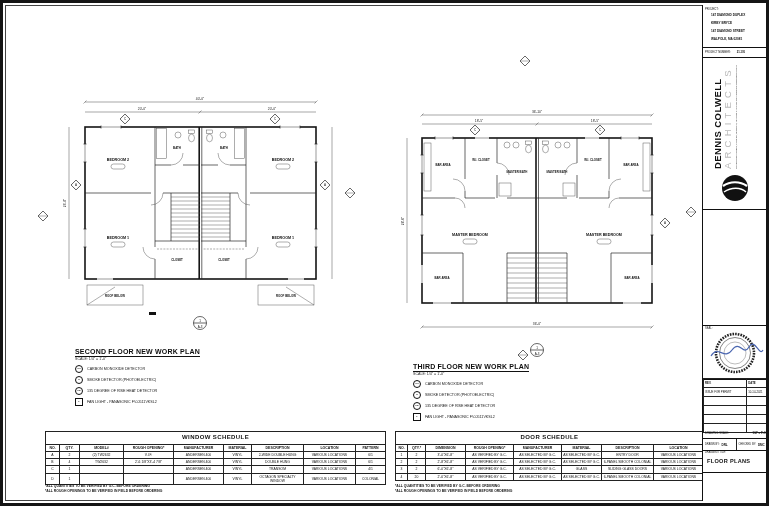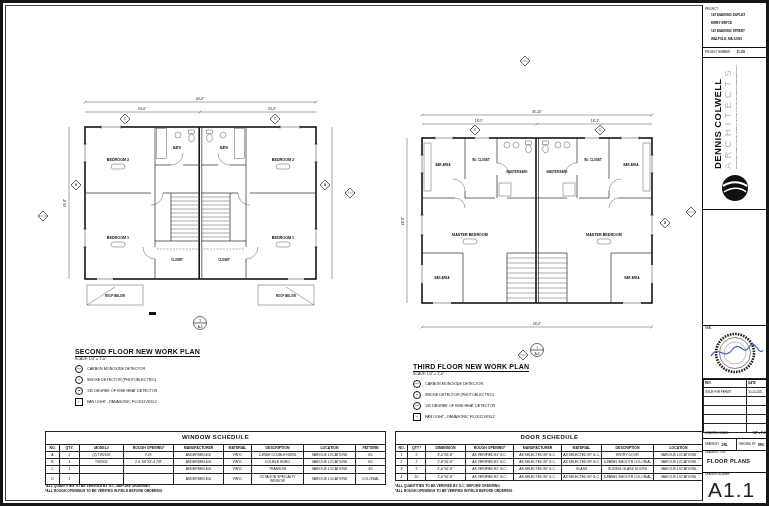--- a/index.html
+++ b/index.html
@@ -578,18 +578,14 @@
       </div>
       <div class="cell">
         <span>CHECKED BY:</span>
         <span class="v">DMC</span>
       </div>
     </div>
     <div class="tb-title">
       <div class="lab">DRAWING TITLE:</div>
       <div class="v">FLOOR PLANS</div>
     </div>
-    <div class="tb-num">
-      <div class="lab">DRAWING NUMBER:</div>
-      <div class="v">A1.1</div>
-    </div>
   </div>
 </div>
 
 </body></html>

